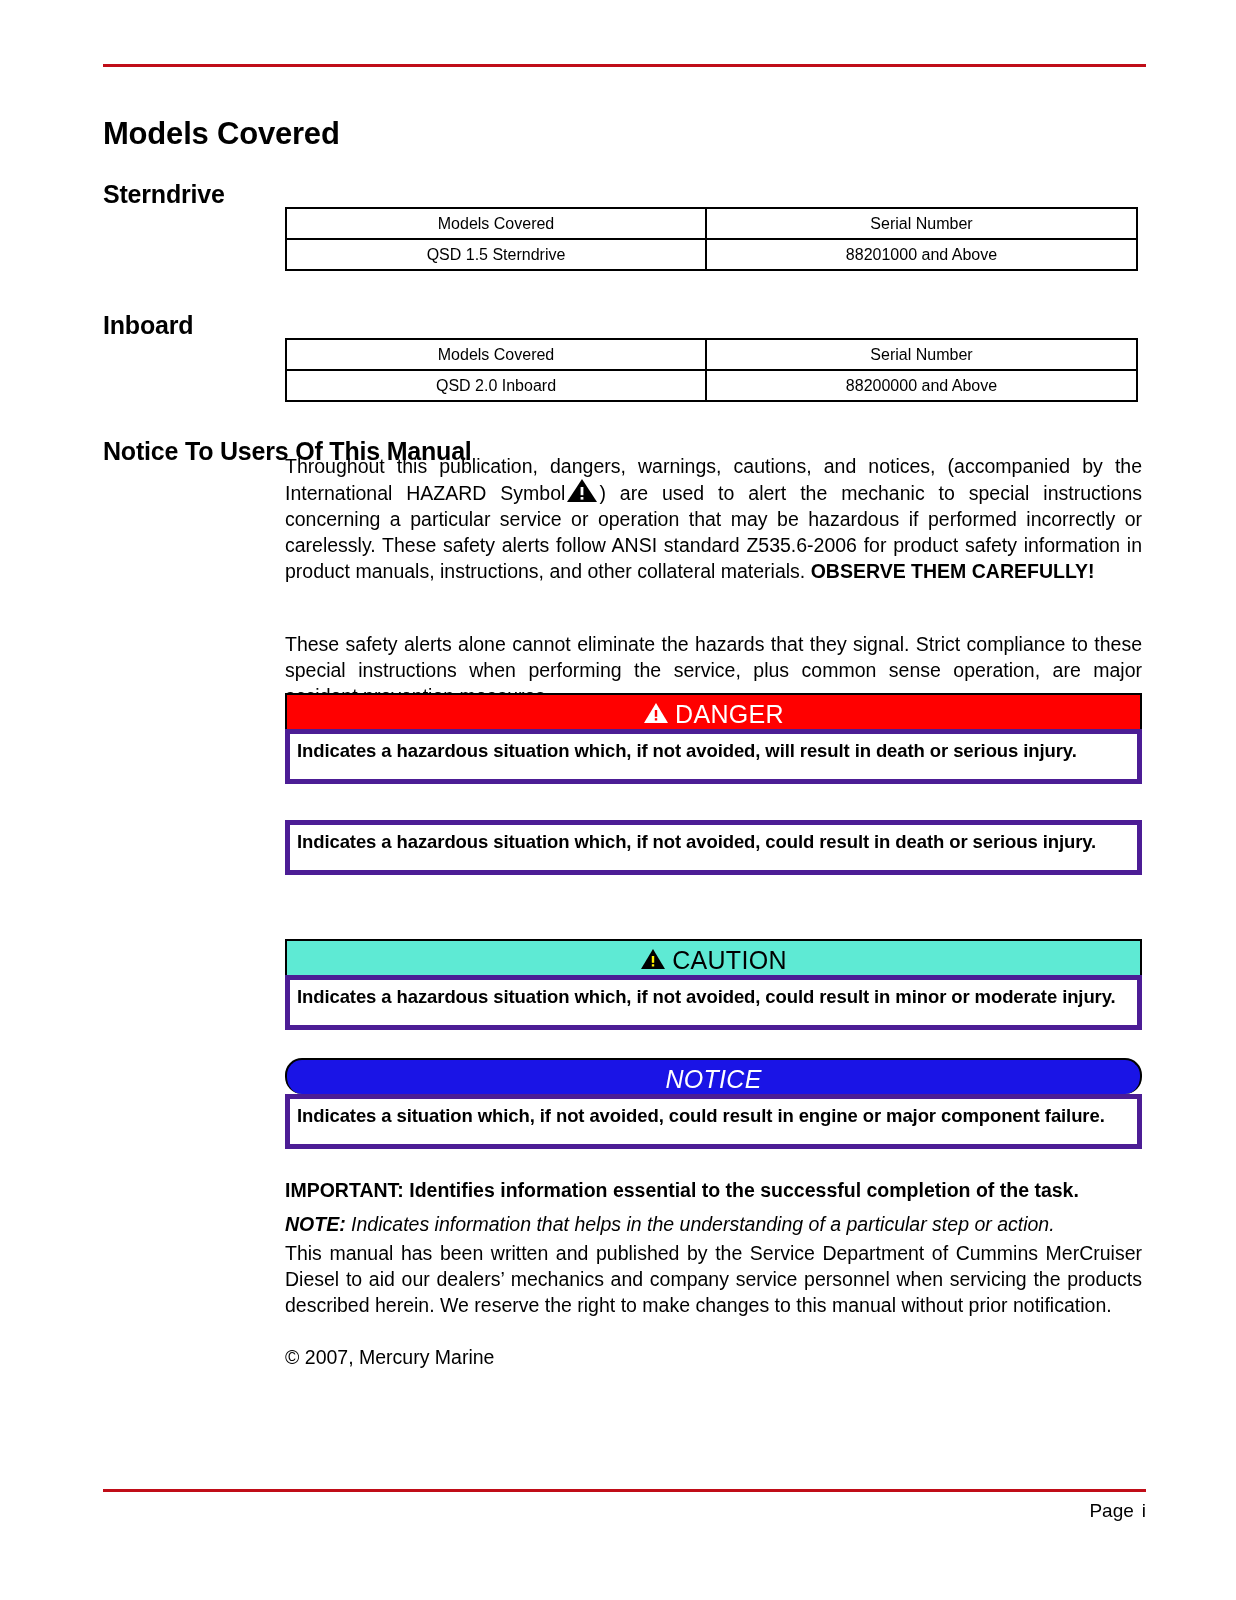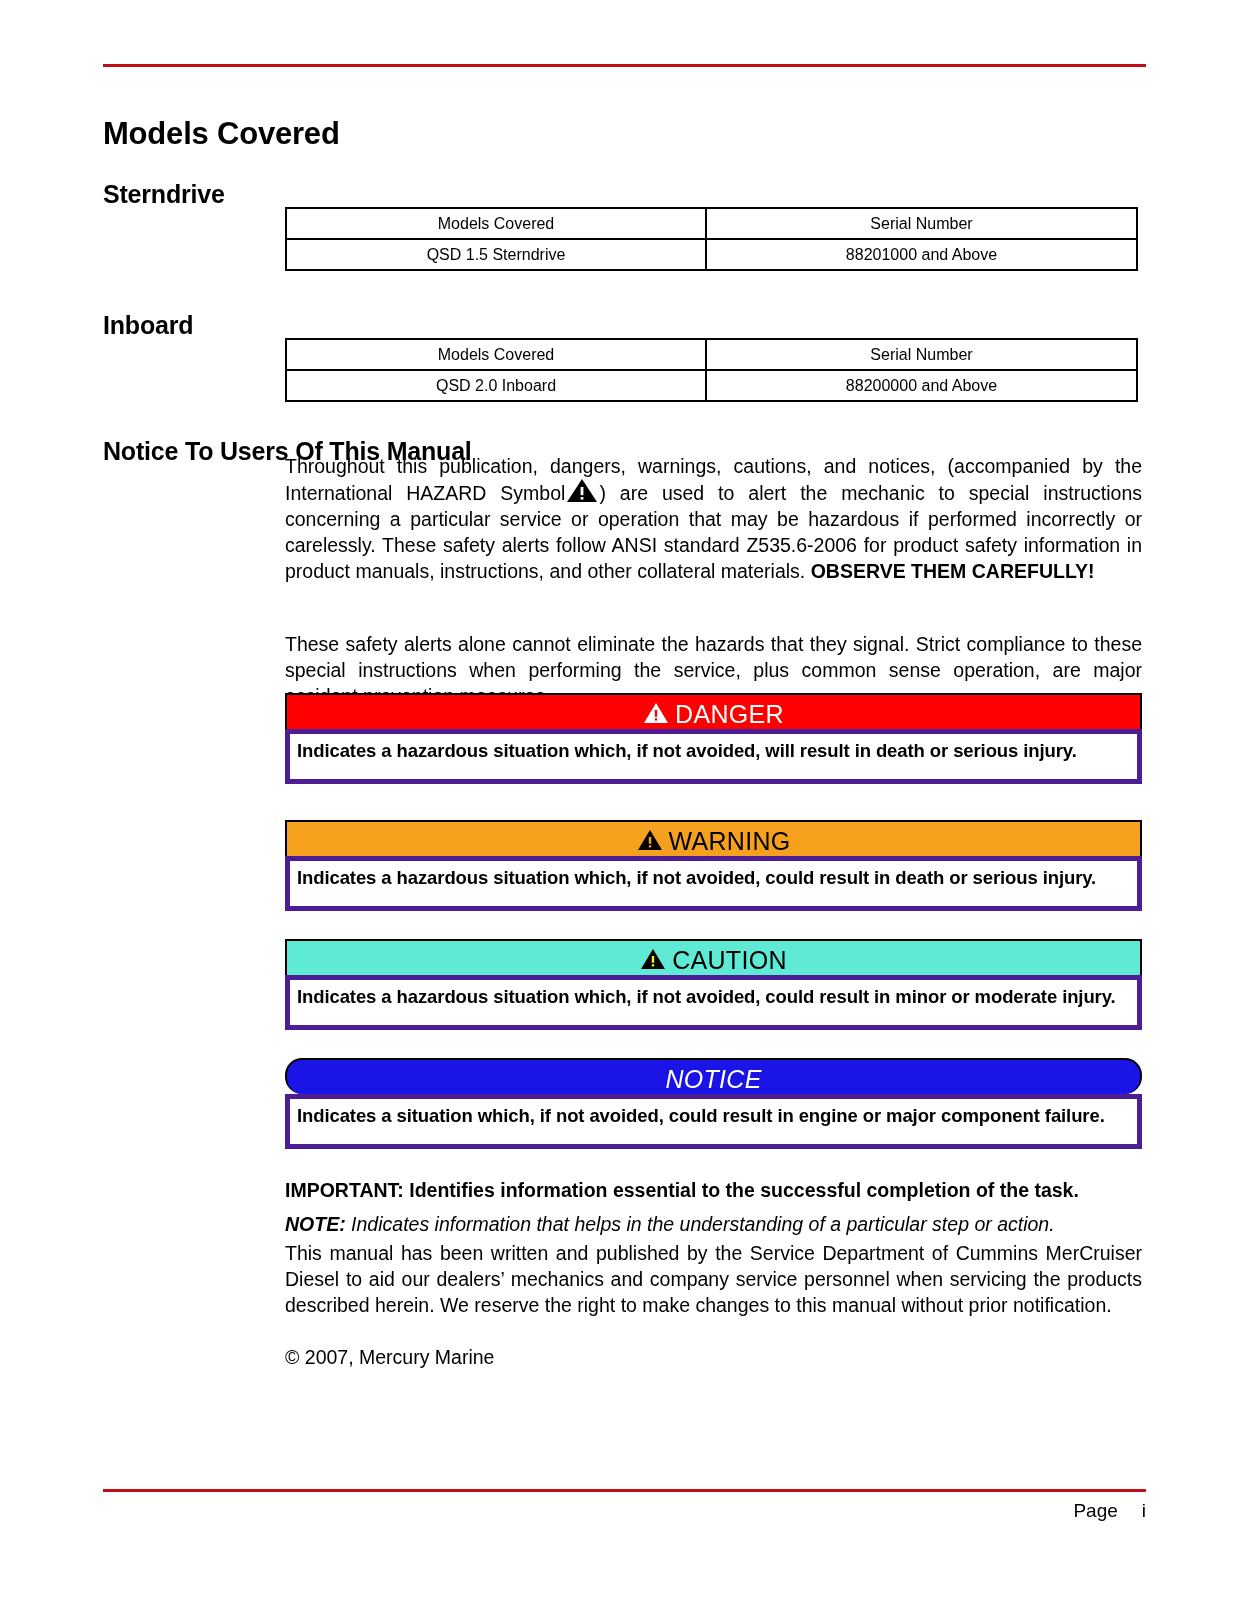--- a/index.html
+++ b/index.html
@@ -180,21 +180,21 @@
     line-height: 26px;
   }
 
   
   .footer {
     position: absolute;
     right: 90px;
     top: 1500px;
     font-size: 19px;
   }
-  .footer .pg-label { margin-right: 24px; }
+  .footer .pg-label { margin-right: 8px; }
 </style>
 </head>
 <body>
 
 <div class="page">
 
   <div class="rule-top"></div>
 
   <h1 class="h1">Models Covered</h1>
 
@@ -245,25 +245,20 @@
   <div class="alert danger">
     <div class="bar"><span class="tri"><svg width="26" height="22" viewBox="0 0 26 22">
             <polygon points="13,1 25,21 1,21" fill="#ffffff"></polygon>
             <rect x="11.8" y="8" width="2.4" height="6.8" fill="#ff0000"></rect>
             <rect x="11.8" y="16.2" width="2.4" height="2.3" fill="#ff0000"></rect>
           </svg></span><span class="lbl">DANGER</span></div>
     <div class="msg">Indicates a hazardous situation which, if not avoided, will result in death or serious injury.</div>
   </div>
 
   <div class="alert warning">
-    <div class="bar"><span class="tri"><svg width="26" height="22" viewBox="0 0 26 22">
-            <polygon points="13,1 25,21 1,21" fill="#000000"></polygon>
-            <rect x="11.8" y="8" width="2.4" height="6.8" fill="#f5a11e"></rect>
-            <rect x="11.8" y="16.2" width="2.4" height="2.3" fill="#f5a11e"></rect>
-          </svg></span><span class="lbl">WARNING</span></div>
     <div class="msg">Indicates a hazardous situation which, if not avoided, could result in death or serious injury.</div>
   </div>
 
   <div class="alert caution">
     <div class="bar"><span class="tri"><svg width="26" height="22" viewBox="0 0 26 22">
             <polygon points="13,1 25,21 1,21" fill="#000000"></polygon>
             <rect x="11.8" y="8" width="2.4" height="6.8" fill="#fff200"></rect>
             <rect x="11.8" y="16.2" width="2.4" height="2.3" fill="#fff200"></rect>
           </svg></span><span class="lbl">CAUTION</span></div>
     <div class="msg">Indicates a hazardous situation which, if not avoided, could result in minor or moderate injury.</div>

